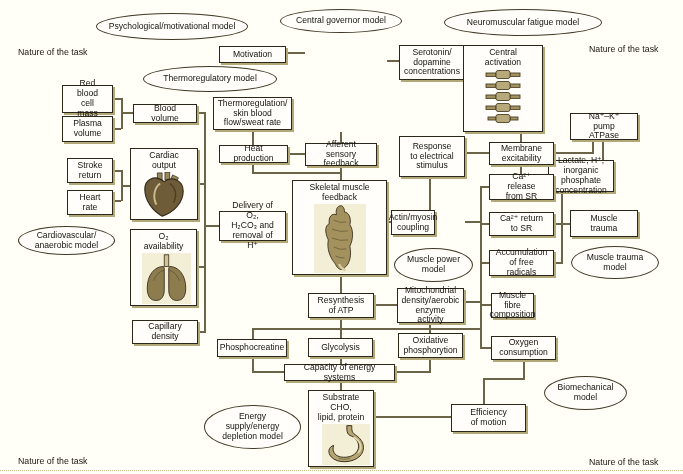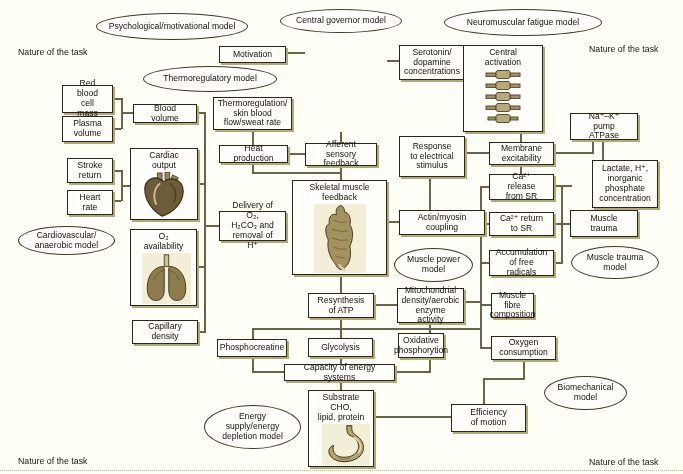--- a/index.html
+++ b/index.html
@@ -106,42 +106,42 @@
 depletion model</div>
   <div class="ell" style="left:544px;top:376px;width:83px;height:34px">Biomechanical
 model</div>
 
   <div class="box" style="left:219px;top:46px;width:67px;height:17px">Motivation</div>
   <div class="box" style="left:399px;top:45px;width:66px;height:35px">Serotonin/
 dopamine
 concentrations</div>
   <div class="box" style="left:570px;top:113px;width:68px;height:27px">Na⁺–K⁺ pump
 ATPase</div>
-  <div class="box" style="left:592px;top:160px;width:66px;height:48px">Lactate, H⁺,
+  <div class="box" style="left:548px;top:160px;width:66px;height:32px">Lactate, H⁺,
 inorganic
 phosphate
 concentration</div>
   <div class="box" style="left:213px;top:97px;width:79px;height:33px">Thermoregulation/
 skin blood
 flow/sweat rate</div>
   <div class="box" style="left:219px;top:145px;width:69px;height:18px">Heat production</div>
   <div class="box" style="left:305px;top:143px;width:72px;height:23px">Afferent sensory
 feedback</div>
   <div class="box" style="left:399px;top:136px;width:66px;height:41px">Response
 to electrical
 stimulus</div>
   <div class="box" style="left:489px;top:142px;width:65px;height:23px">Membrane
 excitability</div>
   <div class="box" style="left:489px;top:174px;width:65px;height:26px">Ca²⁺ release
 from SR</div>
   <div class="box" style="left:489px;top:212px;width:65px;height:24px">Ca²⁺ return
 to SR</div>
   <div class="box" style="left:570px;top:210px;width:68px;height:27px">Muscle
 trauma</div>
-  <div class="box" style="left:399px;top:210px;width:86px;height:25px">Actin/myosin
+  <div class="box" style="left:391px;top:210px;width:44px;height:25px">Actin/myosin
 coupling</div>
   <div class="box" style="left:489px;top:250px;width:65px;height:26px">Accumulation
 of free radicals</div>
   <div class="box" style="left:491px;top:293px;width:43px;height:25px">Muscle fibre
 composition</div>
   <div class="box" style="left:397px;top:288px;width:67px;height:35px">Mitochondrial
 density/aerobic
 enzyme activity</div>
   <div class="box" style="left:308px;top:293px;width:66px;height:25px">Resynthesis
 of ATP</div>
@@ -154,21 +154,21 @@
 volume</div>
   <div class="box" style="left:133px;top:104px;width:64px;height:19px">Blood volume</div>
   <div class="box" style="left:67px;top:158px;width:46px;height:25px">Stroke
 return</div>
   <div class="box" style="left:67px;top:190px;width:46px;height:25px">Heart
 rate</div>
   <div class="box" style="left:132px;top:320px;width:66px;height:24px">Capillary
 density</div>
   <div class="box" style="left:217px;top:339px;width:70px;height:18px">Phosphocreatine</div>
   <div class="box" style="left:308px;top:338px;width:65px;height:19px">Glycolysis</div>
-  <div class="box" style="left:398px;top:333px;width:46px;height:25px">Oxidative
+  <div class="box" style="left:398px;top:333px;width:65px;height:25px">Oxidative
 phosphorytion</div>
   <div class="box" style="left:491px;top:336px;width:65px;height:24px">Oxygen
 consumption</div>
   <div class="box" style="left:284px;top:364px;width:111px;height:17px">Capacity of energy systems</div>
   <div class="box" style="left:451px;top:404px;width:75px;height:28px">Efficiency
 of motion</div>
 
 
   <div class="box pict" style="left:463px;top:45px;width:80px;height:87px">
     <span class="cap">Central

